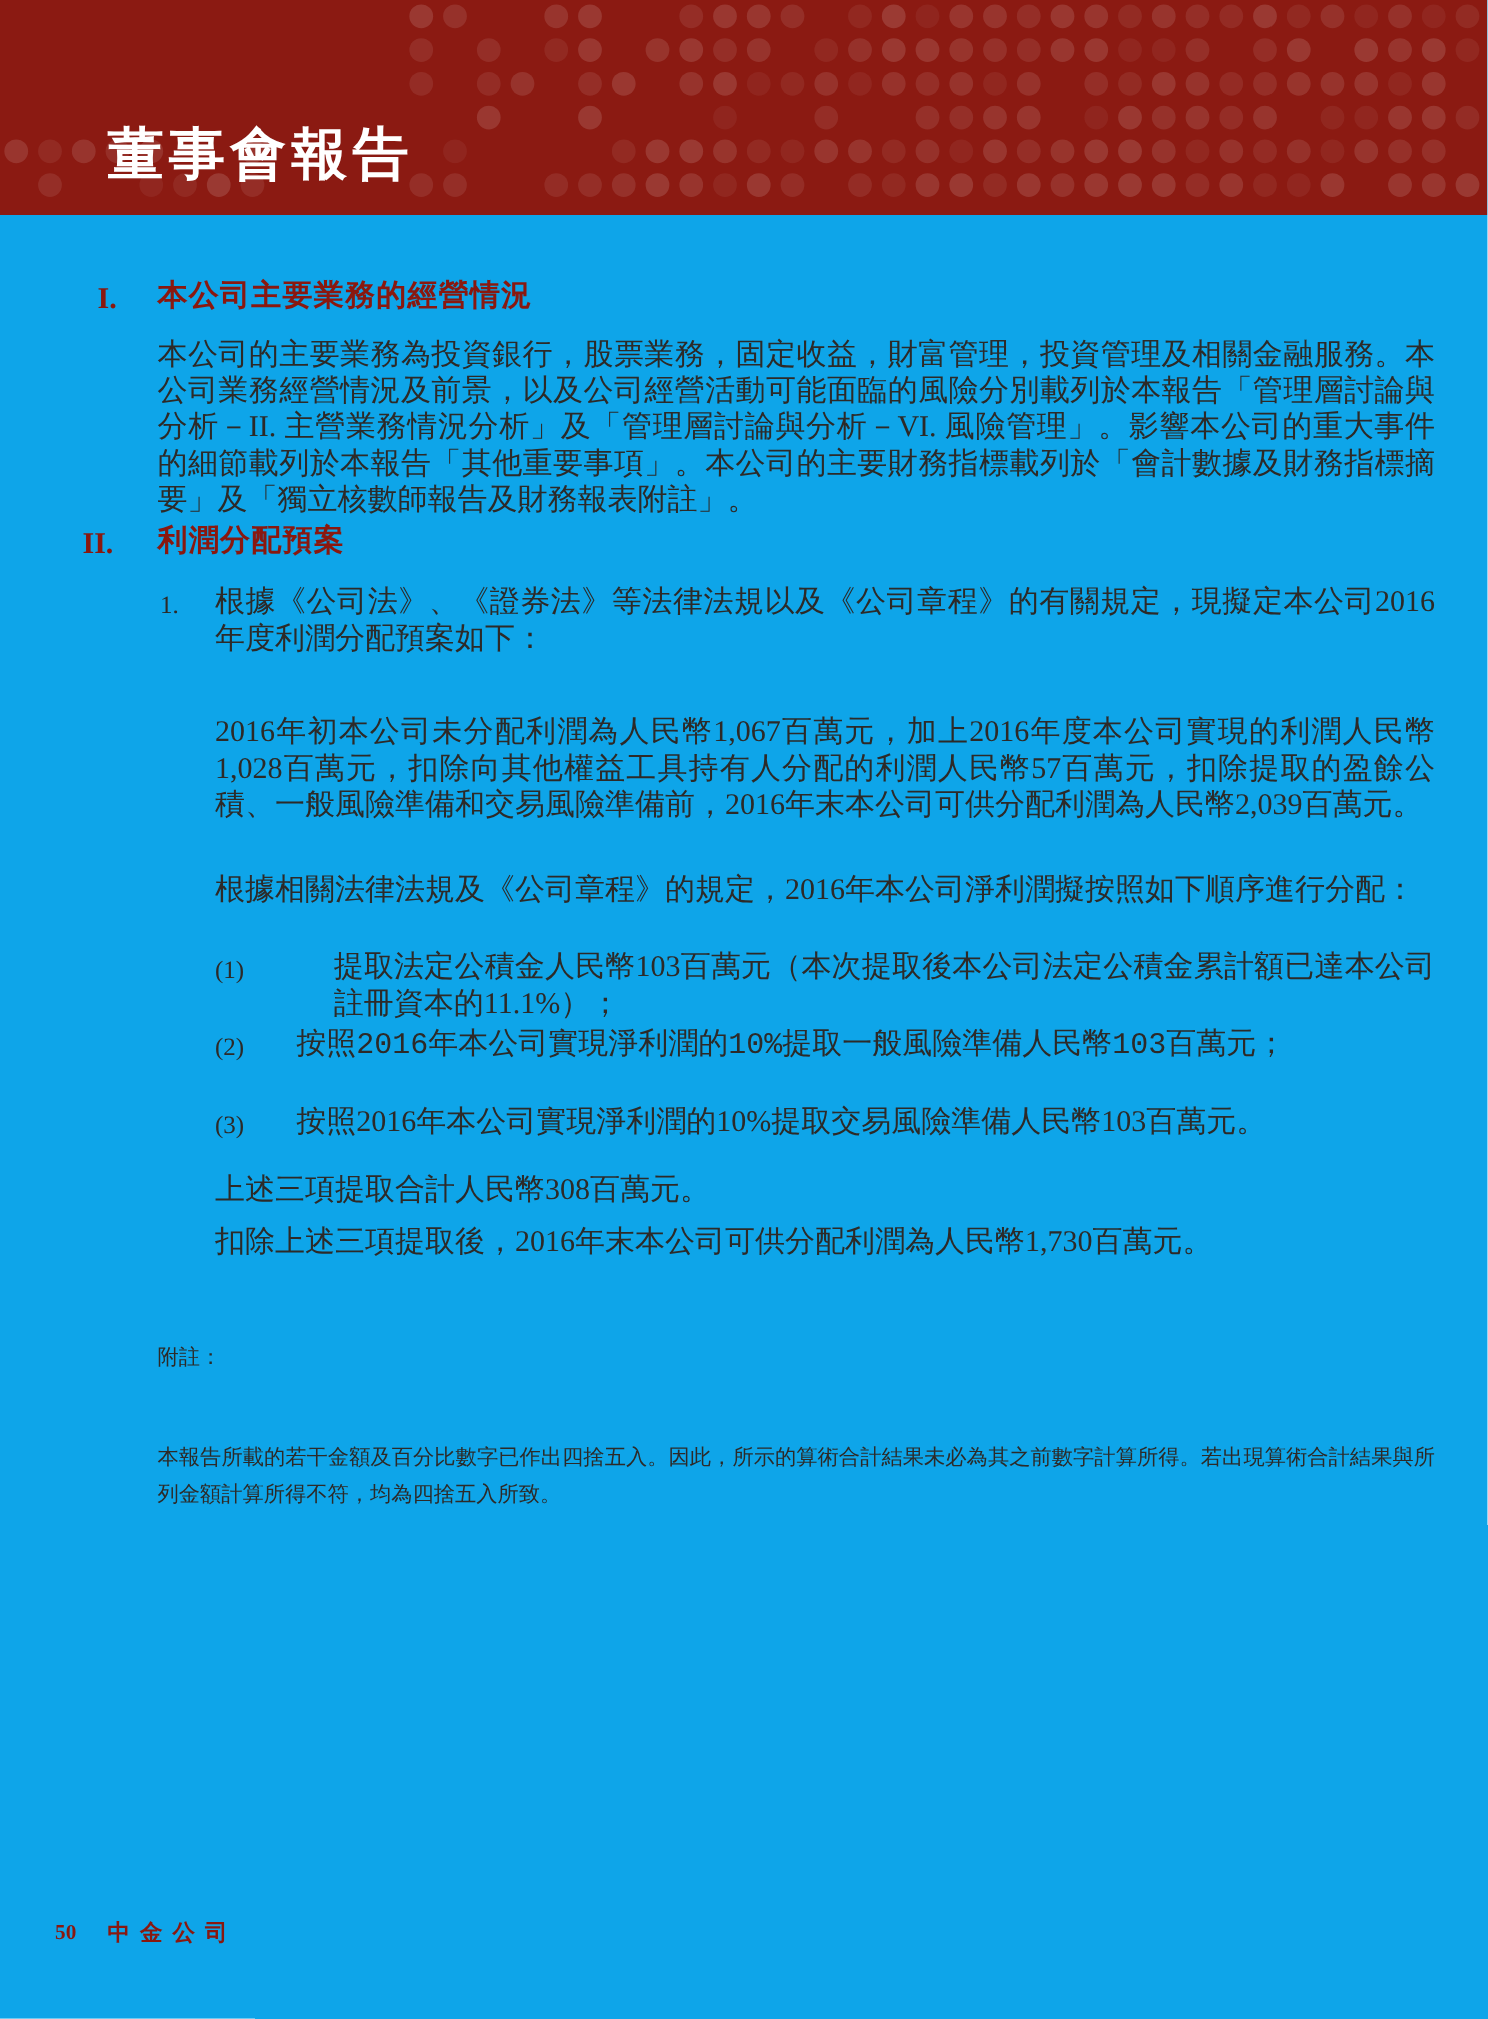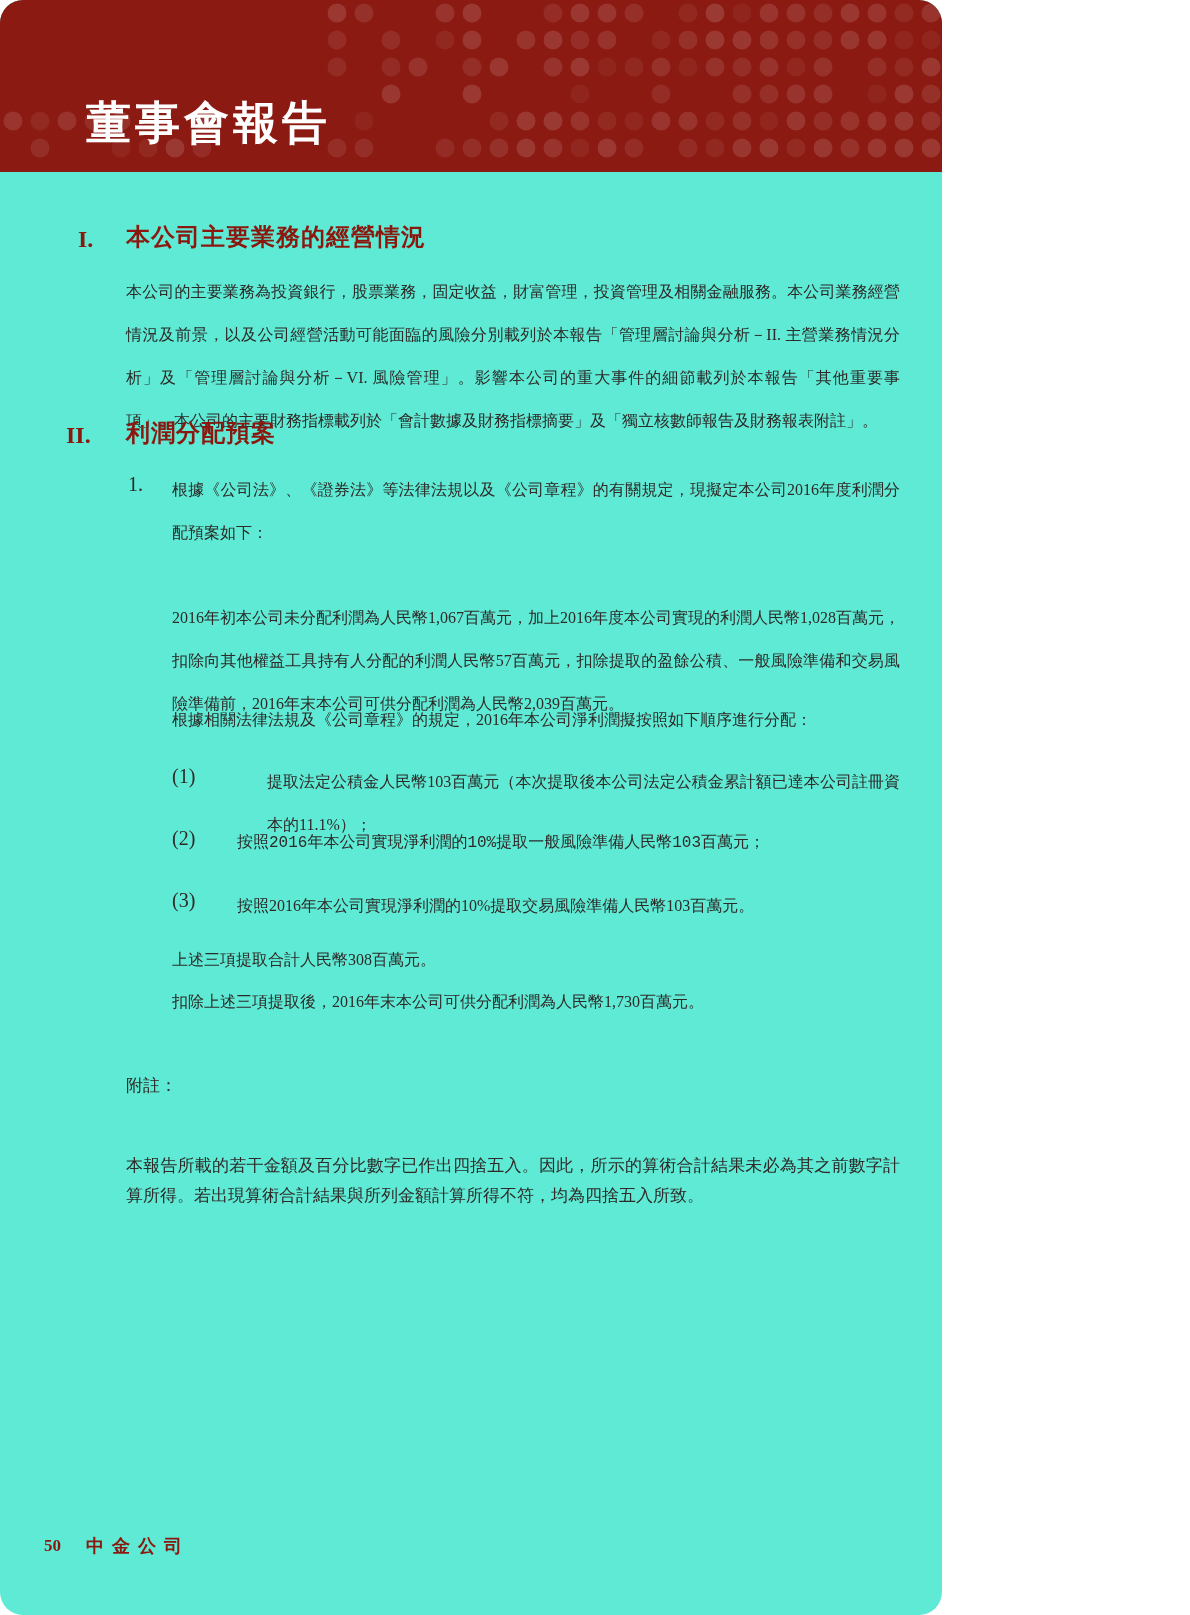--- a/index.html
+++ b/index.html
@@ -1,30 +1,30 @@
 <!DOCTYPE html>
 <html lang="zh-Hant"><head>
 <meta charset="utf-8">
 <style>
   html,body{margin:0;padding:0;background:#ffffff;}
   .page{
-    position:relative;width:942px;height:1615px;background:#5eead4;
-    font-family:"Liberation Serif","DejaVu Serif",serif;color:#2d2a28;overflow:hidden;border-radius:23px;
+    position:relative;width:1190px;height:1615px;background:#0ea5e9;
+    font-family:"Liberation Serif","DejaVu Serif",serif;color:#2d2a28;overflow:hidden;
   }
   .banner{position:absolute;top:0;left:0;width:1190px;height:172px;background:#8b1a12;}
   .banner svg{position:absolute;top:0;left:0;width:1190px;height:172px;display:block;}
   .banner-title{
     position:absolute;left:86px;top:96px;margin:0;
     font-size:45px;line-height:1.2;font-weight:700;color:#ffffff;letter-spacing:4px;
   }
   .abs{position:absolute;margin:0;}
   .sec-numeral{font-size:24px;font-weight:700;color:#8a180f;line-height:1.1;}
   .sec-heading{font-size:24px;font-weight:700;color:#8a180f;letter-spacing:1px;line-height:1.1;}
   .body-text{
-    font-size:16px;line-height:43px;color:#2d2a28;
+    font-size:24px;line-height:29px;color:#2d2a28;
     text-align:justify;text-justify:inter-ideograph;
   }
   .item-label{font-size:20px;line-height:33.5px;color:#2d2a28;}
   .note-label{font-size:17px;line-height:28px;color:#2d2a28;}
   .note-text{font-size:17px;line-height:30px;color:#2d2a28;text-align:justify;}
   .footer-pagenum{font-size:17px;color:#8a180f;font-weight:600;}
   .footer-company{font-size:18px;color:#8a180f;font-weight:600;letter-spacing:8px;}
 </style>
 </head>
 <body>
@@ -204,21 +204,21 @@
   <span class="abs sec-numeral" style="left:78px;top:226px;">I.</span>
   <h2 class="abs sec-heading" style="left:126px;top:224px;">本公司主要業務的經營情況</h2>
   <p class="abs body-text" style="left:126px;right:42px;top:270px;">本公司的主要業務為投資銀行，股票業務，固定收益，財富管理，投資管理及相關金融服務。本公司業務經營情況及前景，以及公司經營活動可能面臨的風險分別載列於本報告「管理層討論與分析－II. 主營業務情況分析」及「管理層討論與分析－VI. 風險管理」。影響本公司的重大事件的細節載列於本報告「其他重要事項」。本公司的主要財務指標載列於「會計數據及財務指標摘要」及「獨立核數師報告及財務報表附註」。</p>
 
   <span class="abs sec-numeral" style="left:66px;top:422px;">II.</span>
   <h2 class="abs sec-heading" style="left:126px;top:420px;">利潤分配預案</h2>
 
   <span class="abs item-label" style="left:128px;top:468px;">1.</span>
   <p class="abs body-text" style="left:172px;right:42px;top:468px;">根據《公司法》、《證券法》等法律法規以及《公司章程》的有關規定，現擬定本公司2016年度利潤分配預案如下：</p>
 
-  <p class="abs body-text" style="left:172px;right:42px;top:596px;">2016年初本公司未分配利潤為人民幣1,067百萬元，加上2016年度本公司實現的利潤人民幣1,028百萬元，扣除向其他權益工具持有人分配的利潤人民幣57百萬元，扣除提取的盈餘公積、一般風險準備和交易風險準備前，2016年末本公司可供分配利潤為人民幣2,039百萬元。</p>
+  <p class="abs body-text" style="left:172px;right:42px;top:572px;">2016年初本公司未分配利潤為人民幣1,067百萬元，加上2016年度本公司實現的利潤人民幣1,028百萬元，扣除向其他權益工具持有人分配的利潤人民幣57百萬元，扣除提取的盈餘公積、一般風險準備和交易風險準備前，2016年末本公司可供分配利潤為人民幣2,039百萬元。</p>
 
   <p class="abs body-text" style="left:172px;right:42px;top:698px;">根據相關法律法規及《公司章程》的規定，2016年本公司淨利潤擬按照如下順序進行分配：</p>
 
   <span class="abs item-label" style="left:172px;top:760px;">(1)</span>
   <p class="abs body-text" style="left:237px;right:42px;top:760px;margin-left:30px;">提取法定公積金人民幣103百萬元（本次提取後本公司法定公積金累計額已達本公司註冊資本的11.1%）；</p>
 
   <span class="abs item-label" style="left:172px;top:822px;">(2)</span>
   <p class="abs body-text" style="left:237px;right:42px;top:822px;font-family:Liberation Mono, monospace;">按照2016年本公司實現淨利潤的10%提取一般風險準備人民幣103百萬元；</p>
 
   <span class="abs item-label" style="left:172px;top:884px;">(3)</span>

